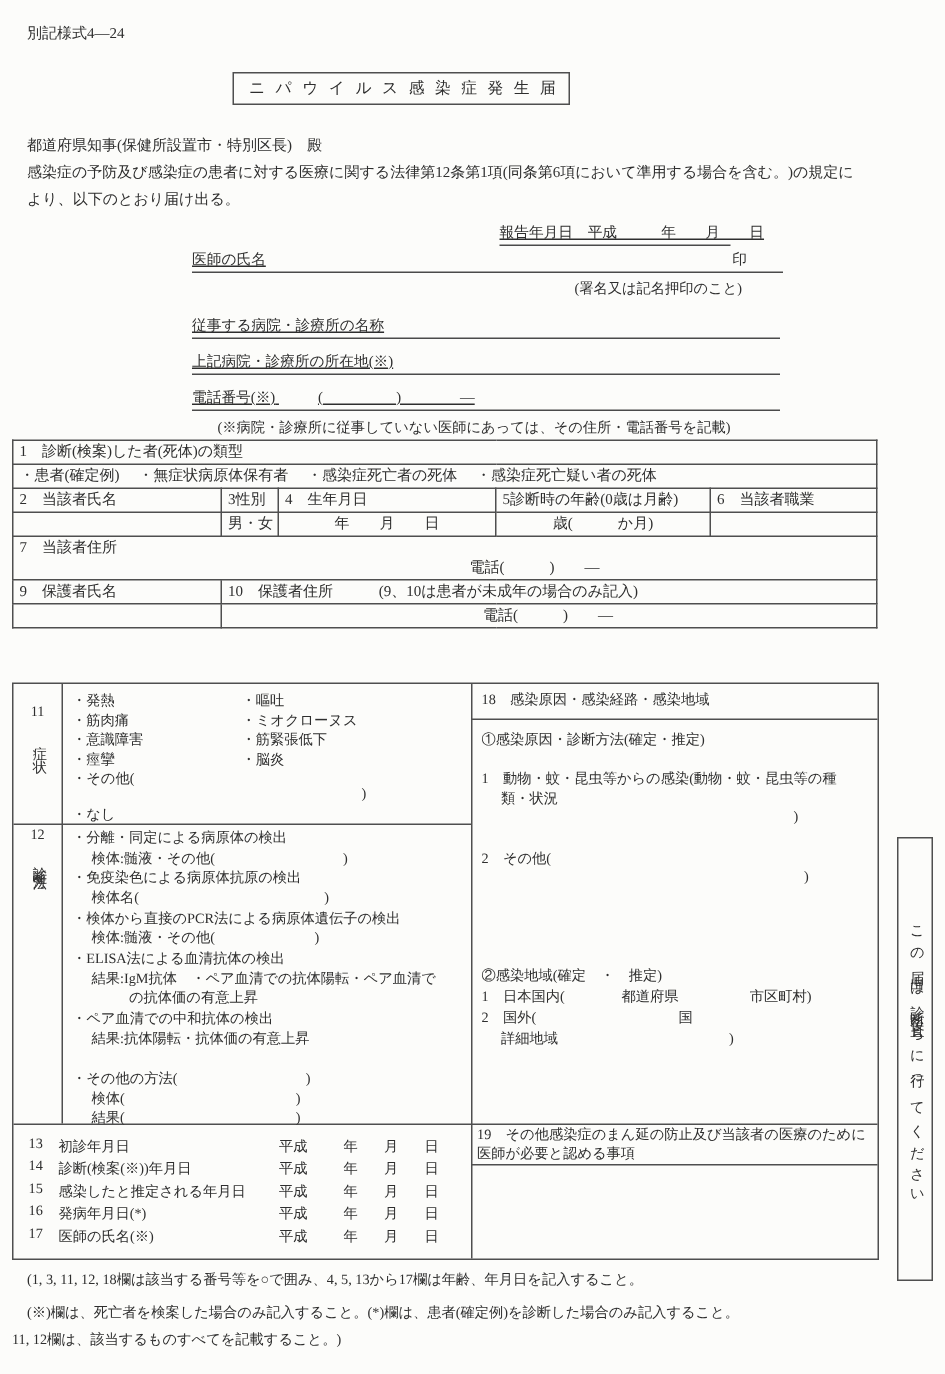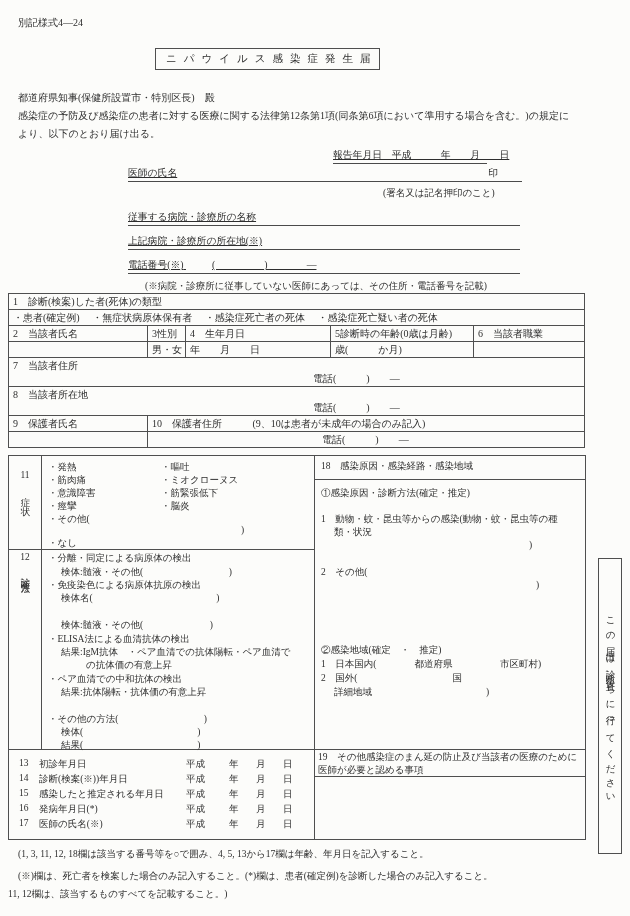--- a/index.html
+++ b/index.html
@@ -11,21 +11,21 @@
   .title-box{border:1px solid #4f4f4f;font-size:10.5px;letter-spacing:7px;
              padding:3px 2px 3px 10px;white-space:nowrap;}
   .field{font-size:9.8px;height:14px;border-bottom:1px solid #4a4a4a;white-space:nowrap;text-decoration:underline;}
   .seal{position:absolute;right:24px;top:0;}
   
   .t1{border-collapse:collapse;table-layout:fixed;width:576px;font-size:10px;}
   .t1 td{border:1px solid #4f4f4f;padding:1px 4px;vertical-align:top;line-height:1.3;
          overflow:hidden;white-space:nowrap;}
   .t1 tr.h16 td{height:13px;} .t1 tr.h15 td{height:12px;}
   .t1 tr.h28 td{height:25px;} .t1 tr.h24 td{height:21px;} .t1 tr.h14 td{height:11px;}
-  .t1 .ctr{text-align:left;}
+  .t1 .ctr{text-align:center;}
   .pl7{padding-left:300px;} .pl10{padding-left:170px;}
   
   .mt{left:8px;top:455px;width:576px;height:383px;border:1px solid #4f4f4f;font-size:9.5px;}
   .ln{position:absolute;background:#4f4f4f;}
   .cell-num{position:absolute;width:32px;text-align:center;}
   .vtxt{writing-mode:vertical-rl;text-orientation:upright;}
   .l11{position:absolute;left:0;top:34px;width:32px;display:flex;justify-content:center;}
   .l12{position:absolute;left:0;top:114px;width:32px;display:flex;justify-content:center;}
   .row-abs{position:absolute;white-space:nowrap;}
   .drow{position:absolute;left:0;width:305px;height:13px;}
@@ -93,26 +93,20 @@
       <td>年　　月　　日</td>
       <td>歳(　　　か月)</td>
       <td></td>
     </tr>
     <tr class="h28">
           <td colspan="5">
       <div>7　当該者住所</div>
       <div class="pl7">電話(　　　)　　―</div>
     </td>
         </tr>
-    <tr class="h24">
-          <td colspan="5">
-      <div>8　当該者所在地</div>
-      <div class="pl7">電話(　　　)　　―</div>
-    </td>
-        </tr>
     <tr class="h14">
       <td>9　保護者氏名</td>
       <td colspan="4">
         <span>10　保護者住所</span>
         <span style="margin-left:28px">(9、10は患者が未成年の場合のみ記入)</span>
       </td>
     </tr>
     <tr class="h15">
       <td></td>
       <td colspan="4">
@@ -158,20 +152,21 @@
 
     <div class="cell-num" style="top:96px;left:0">12</div>
     <div class="l12">
       <div class="vtxt" style="letter-spacing:2px">診断方法</div>
     </div>
 
     <div class="row-abs" style="left:39px;top:96px">・分離・同定による病原体の検出</div>
     <div class="row-abs" style="left:52px;top:110px">検体:髄液・その他(　　　　　　　　　)</div>
     <div class="row-abs" style="left:39px;top:123px">・免疫染色による病原体抗原の検出</div>
     <div class="row-abs" style="left:52px;top:136px">検体名(　　　　　　　　　　　　　)</div>
+    <div class="row-abs" style="left:39px;top:150px">・検体から直接のPCR法による病原体遺伝子の検出</div>
     <div class="row-abs" style="left:52px;top:163px">検体:髄液・その他(　　　　　　　)</div>
     <div class="row-abs" style="left:39px;top:177px">・ELISA法による血清抗体の検出</div>
     <div class="row-abs" style="left:52px;top:190px">結果:IgM抗体　・ペア血清での抗体陽転・ペア血清で</div>
     <div class="row-abs" style="left:77px;top:203px">の抗体価の有意上昇</div>
     <div class="row-abs" style="left:39px;top:217px">・ペア血清での中和抗体の検出</div>
     <div class="row-abs" style="left:52px;top:230px">結果:抗体陽転・抗体価の有意上昇</div>
     <div class="row-abs" style="left:39px;top:257px">・その他の方法(　　　　　　　　　)</div>
     <div class="row-abs" style="left:52px;top:270px">検体(　　　　　　　　　　　　)</div>
     <div class="row-abs" style="left:52px;top:283px">結果(　　　　　　　　　　　　)</div>
 

